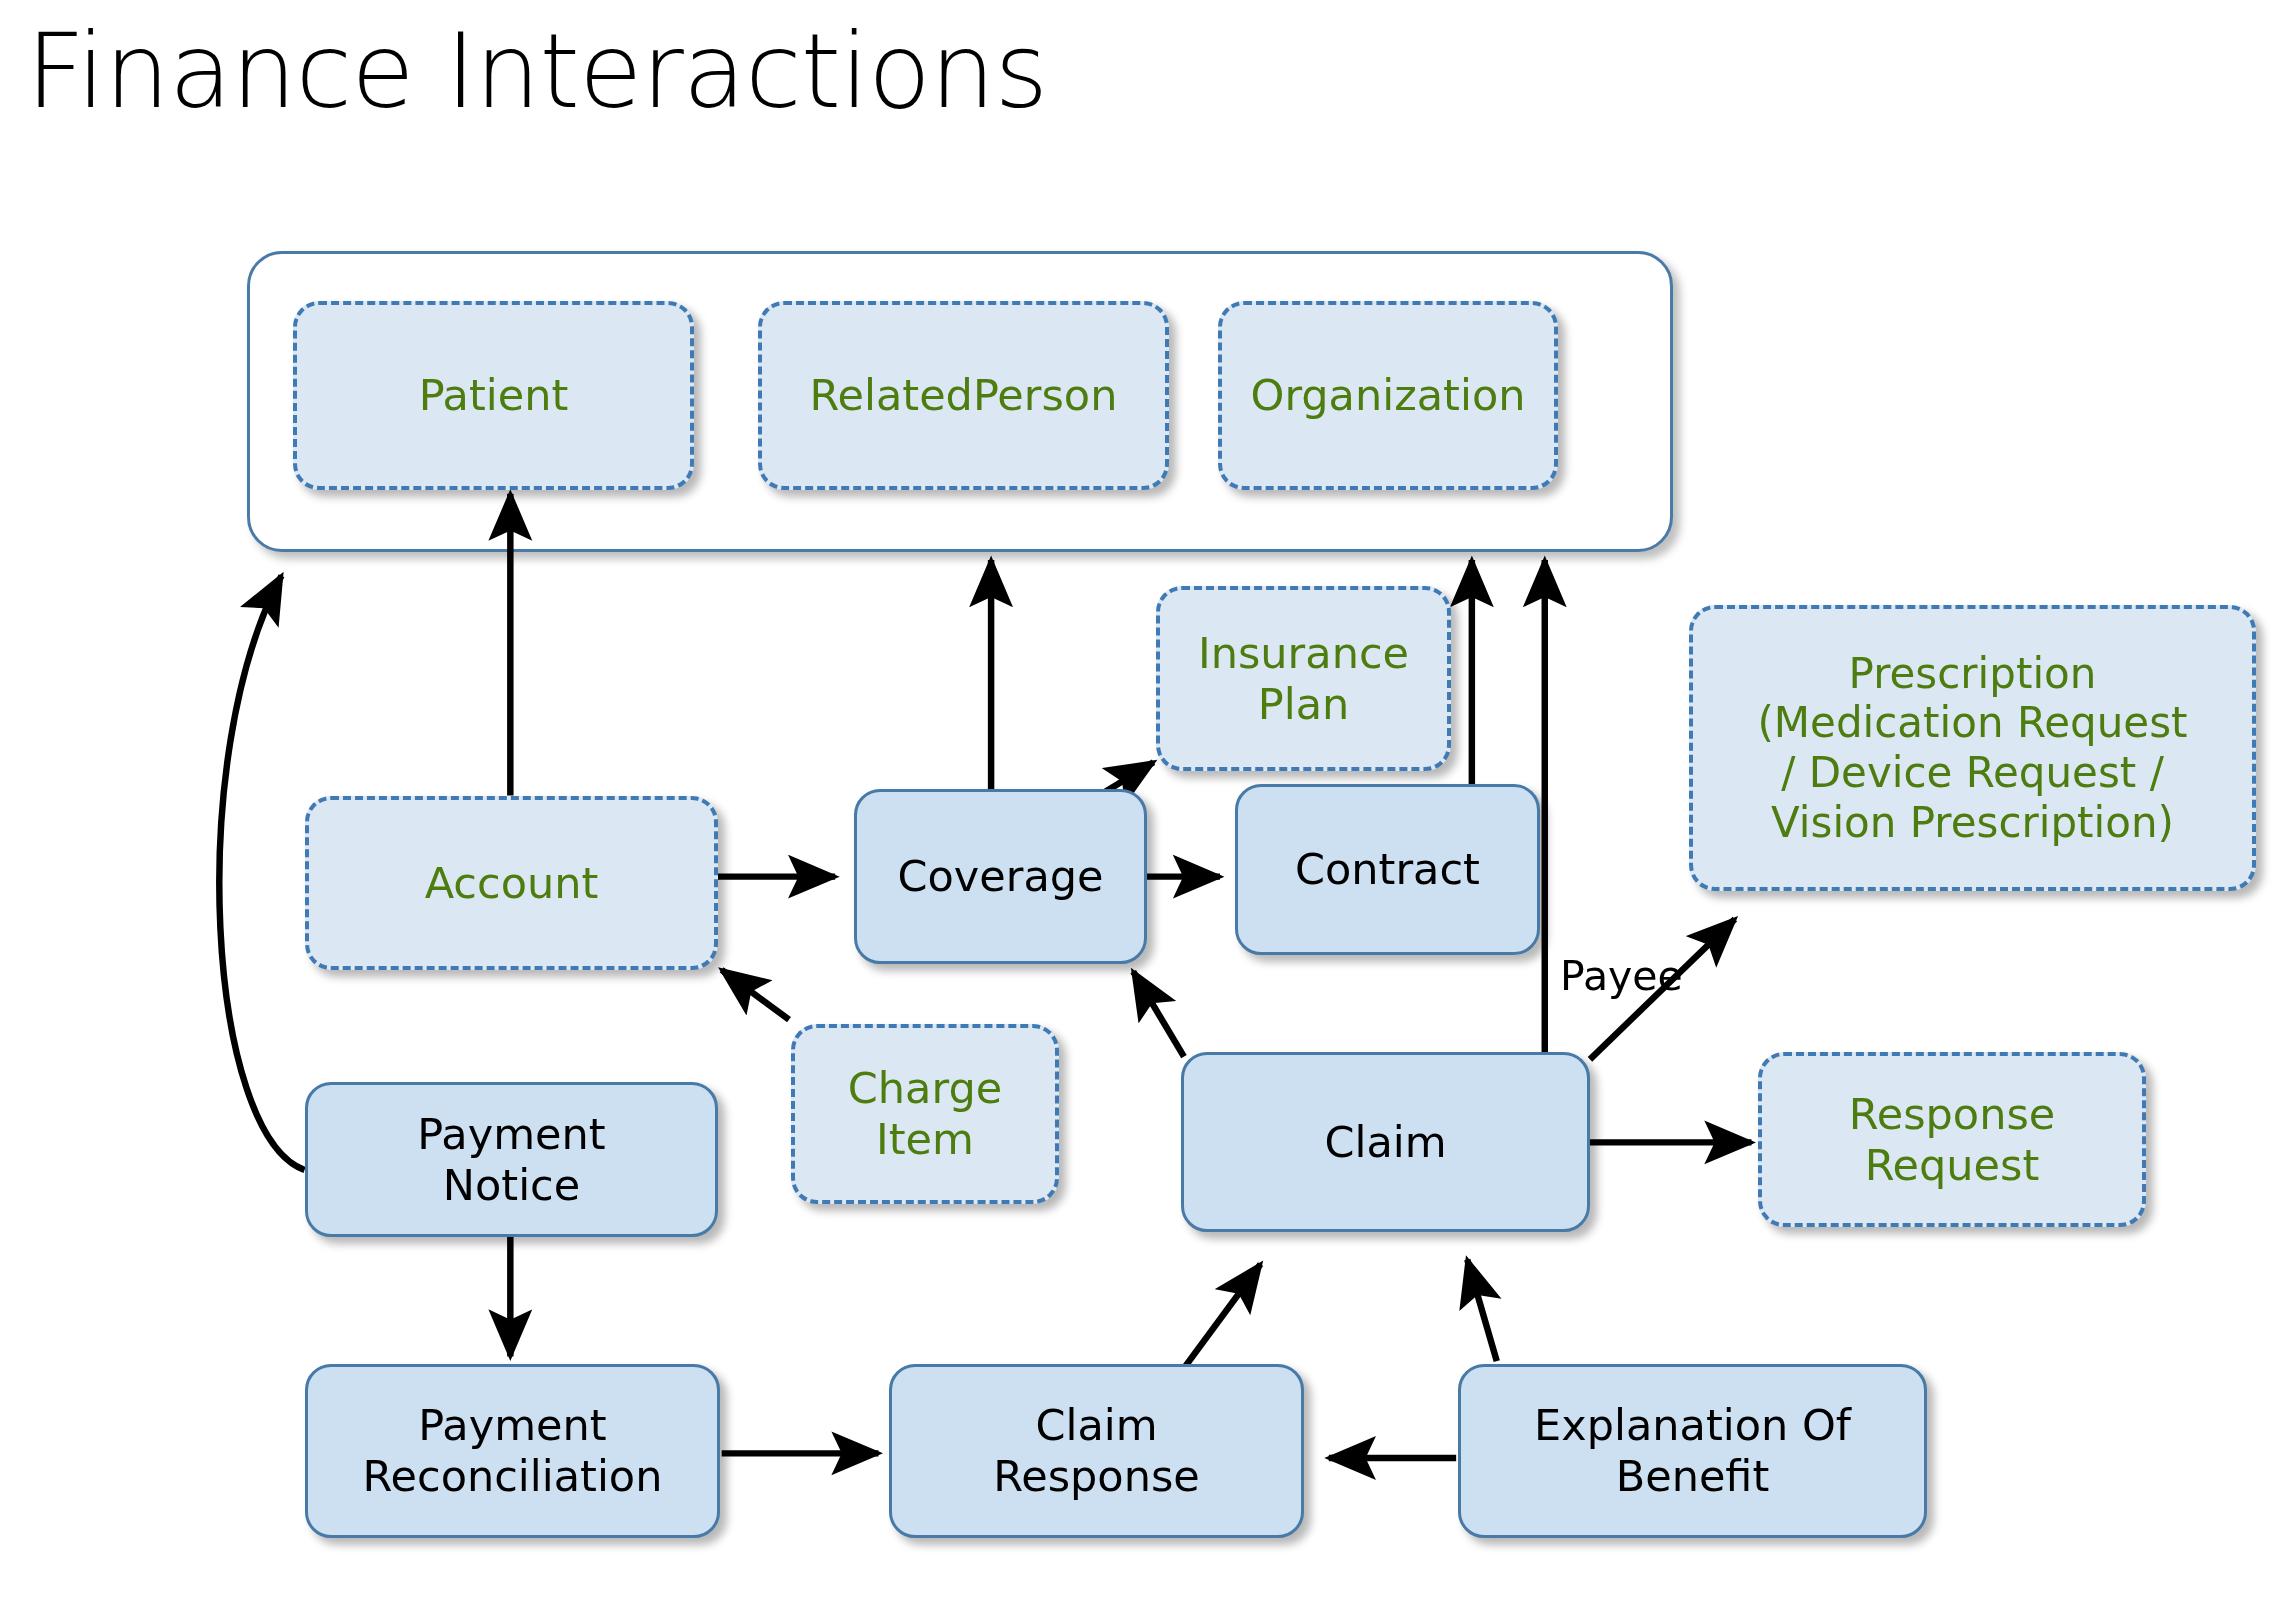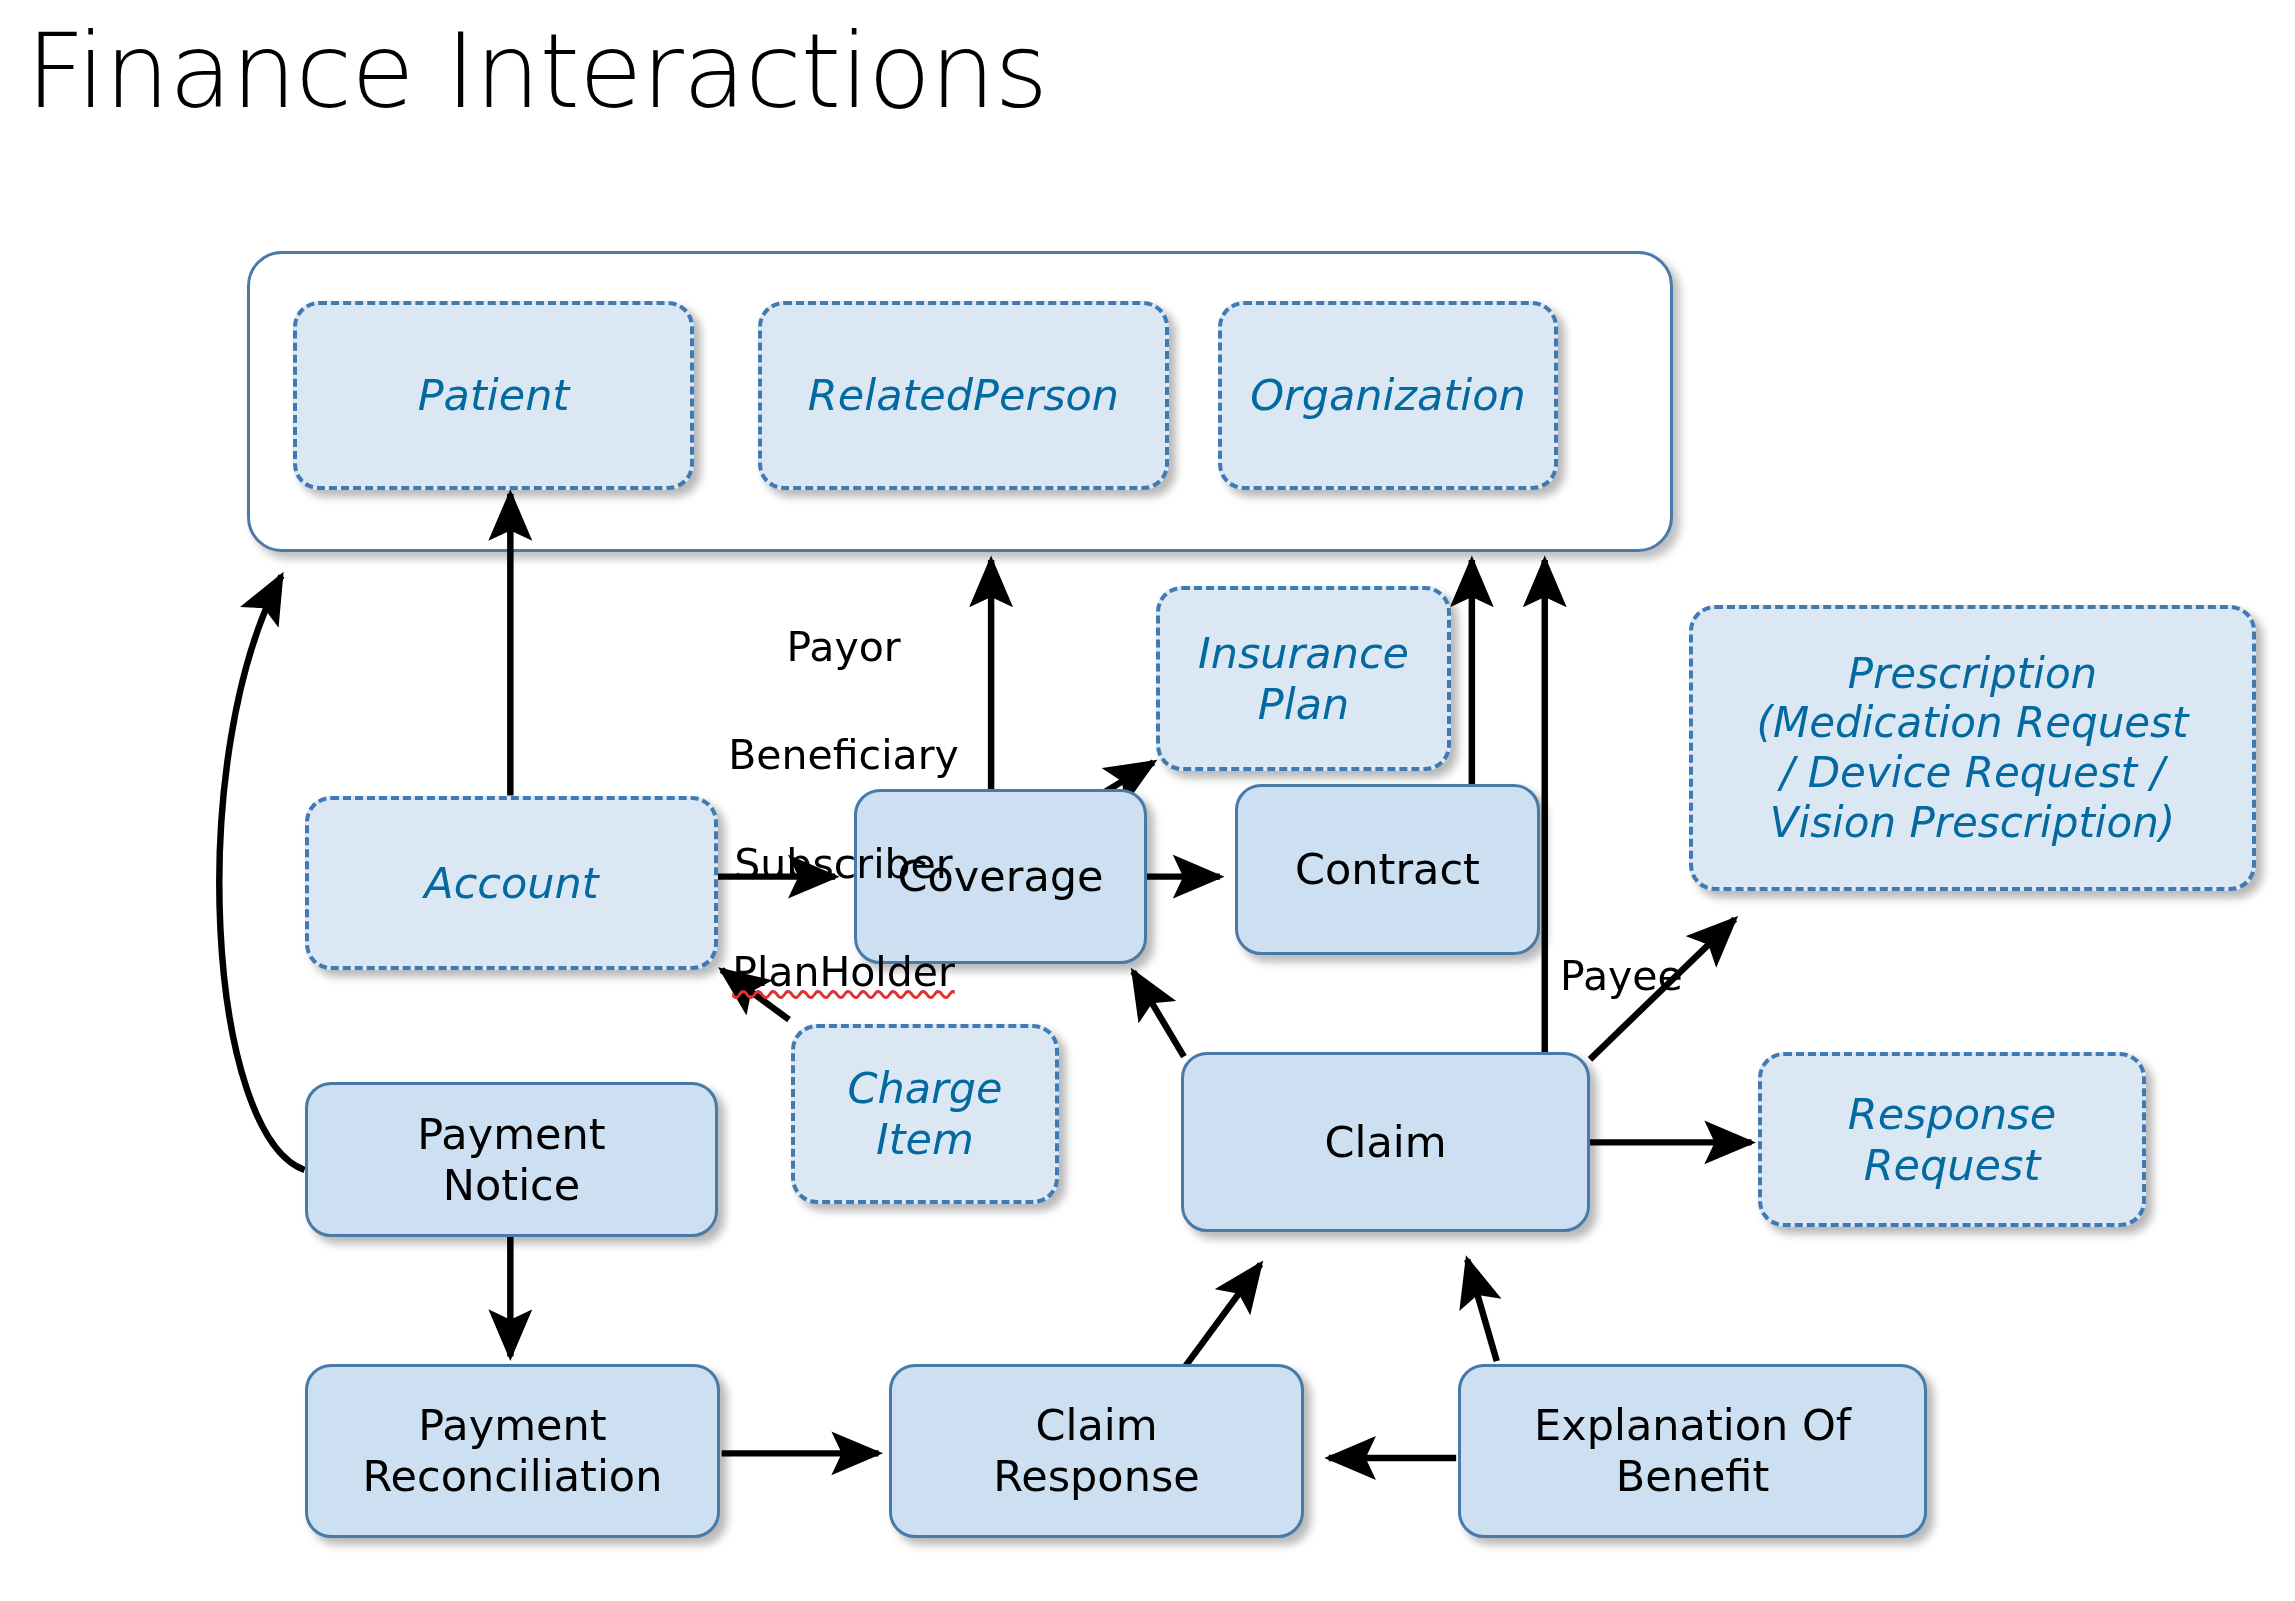--- a/index.html
+++ b/index.html
@@ -43,24 +43,23 @@
     color:#000000;
     font-size:43px;
     font-weight:400;
   }
 
   
   .ghost{
     background:#dce7f4;
     border:4.6px dashed #3f7ab5;
     border-style:dashed;
-    color:#0369a1;
+    color:#4d7c0f;
     font-size:43px;
     font-weight:400;
-    font-style:italic;
   }
   .ghost.big{font-size:42px;}
 
   
   .group{
     position:absolute;
     box-sizing:border-box;
     background:#ffffff;
     border:3.7px solid #4a7ba8;
     border-radius:35px;
@@ -204,25 +203,19 @@
   <div class="node solid" style="left:889px;top:1364px;width:415px;height:174px;">
     <span class="lbl">Claim
 Response</span>
   </div>
 
   <div class="node solid" style="left:1458px;top:1364px;width:469px;height:174px;">
     <span class="lbl">Explanation Of
 Benefit</span>
   </div>
 
-  <div class="edge-label" style="left:720px;top:566px;width:247px;text-align:center;">
-    <div>Payor</div>
-    <div>Beneficiary</div>
-    <div>Subscriber</div>
-    <div class="spellerr">PlanHolder</div>
-  </div>
 
   <div class="edge-label" style="left:1560px;top:895px;">
     <span>Payee</span>
   </div>
 
 </div>
 
 
 </body></html>

